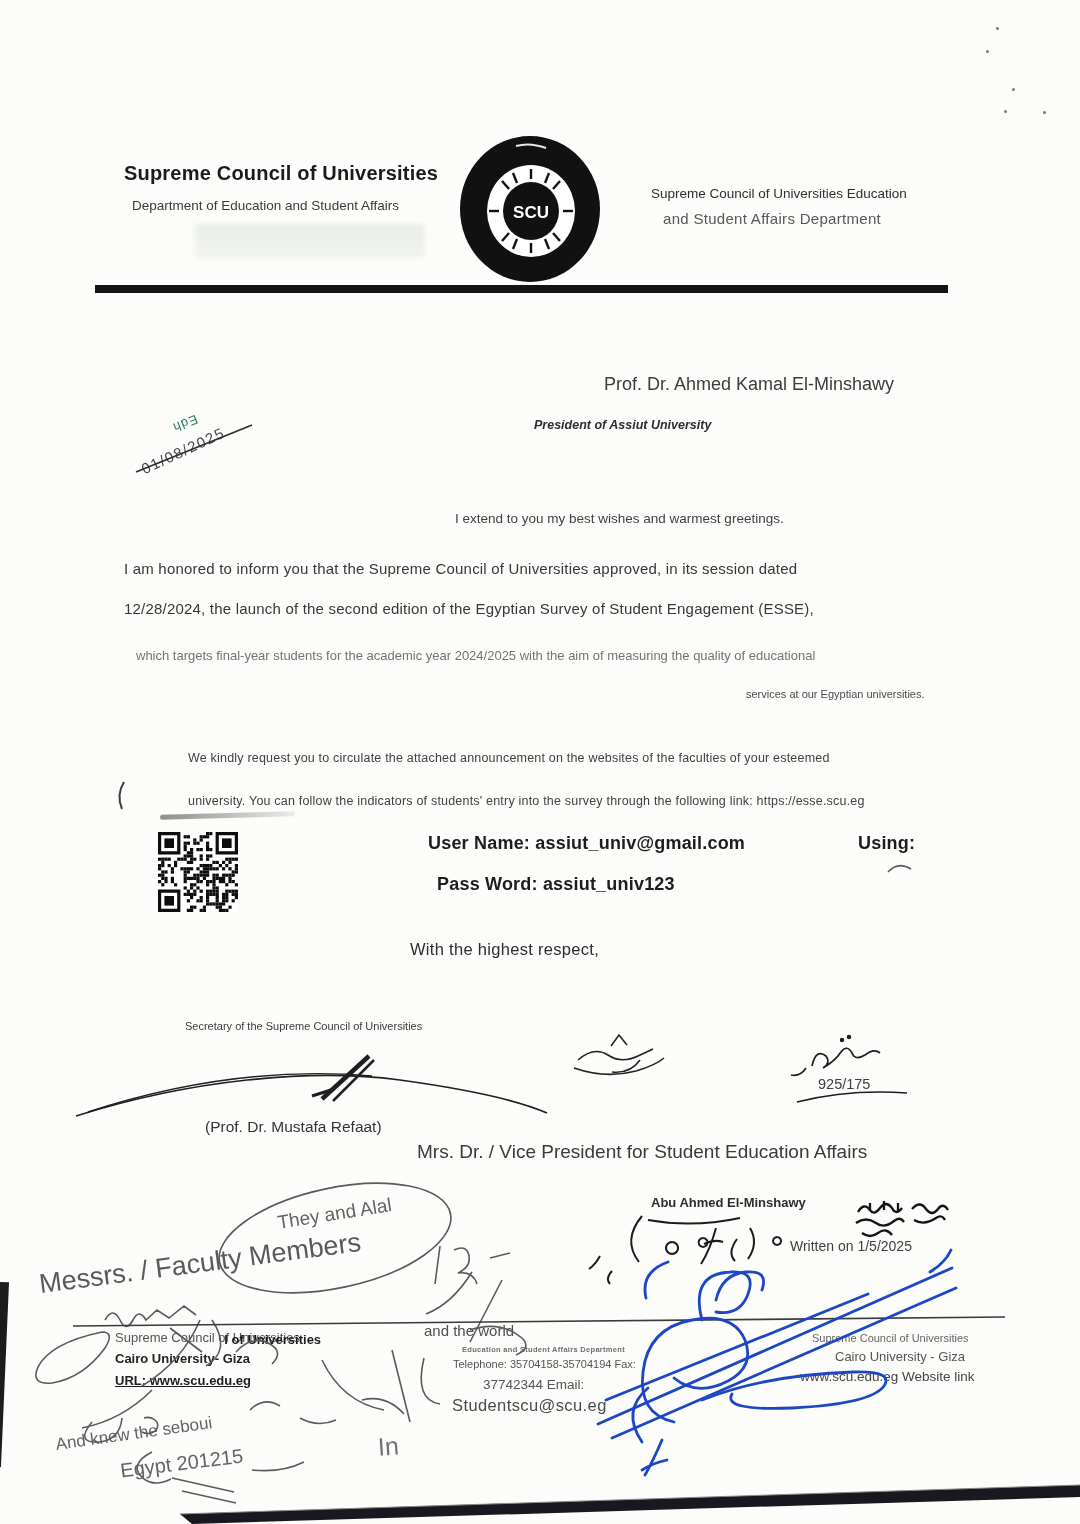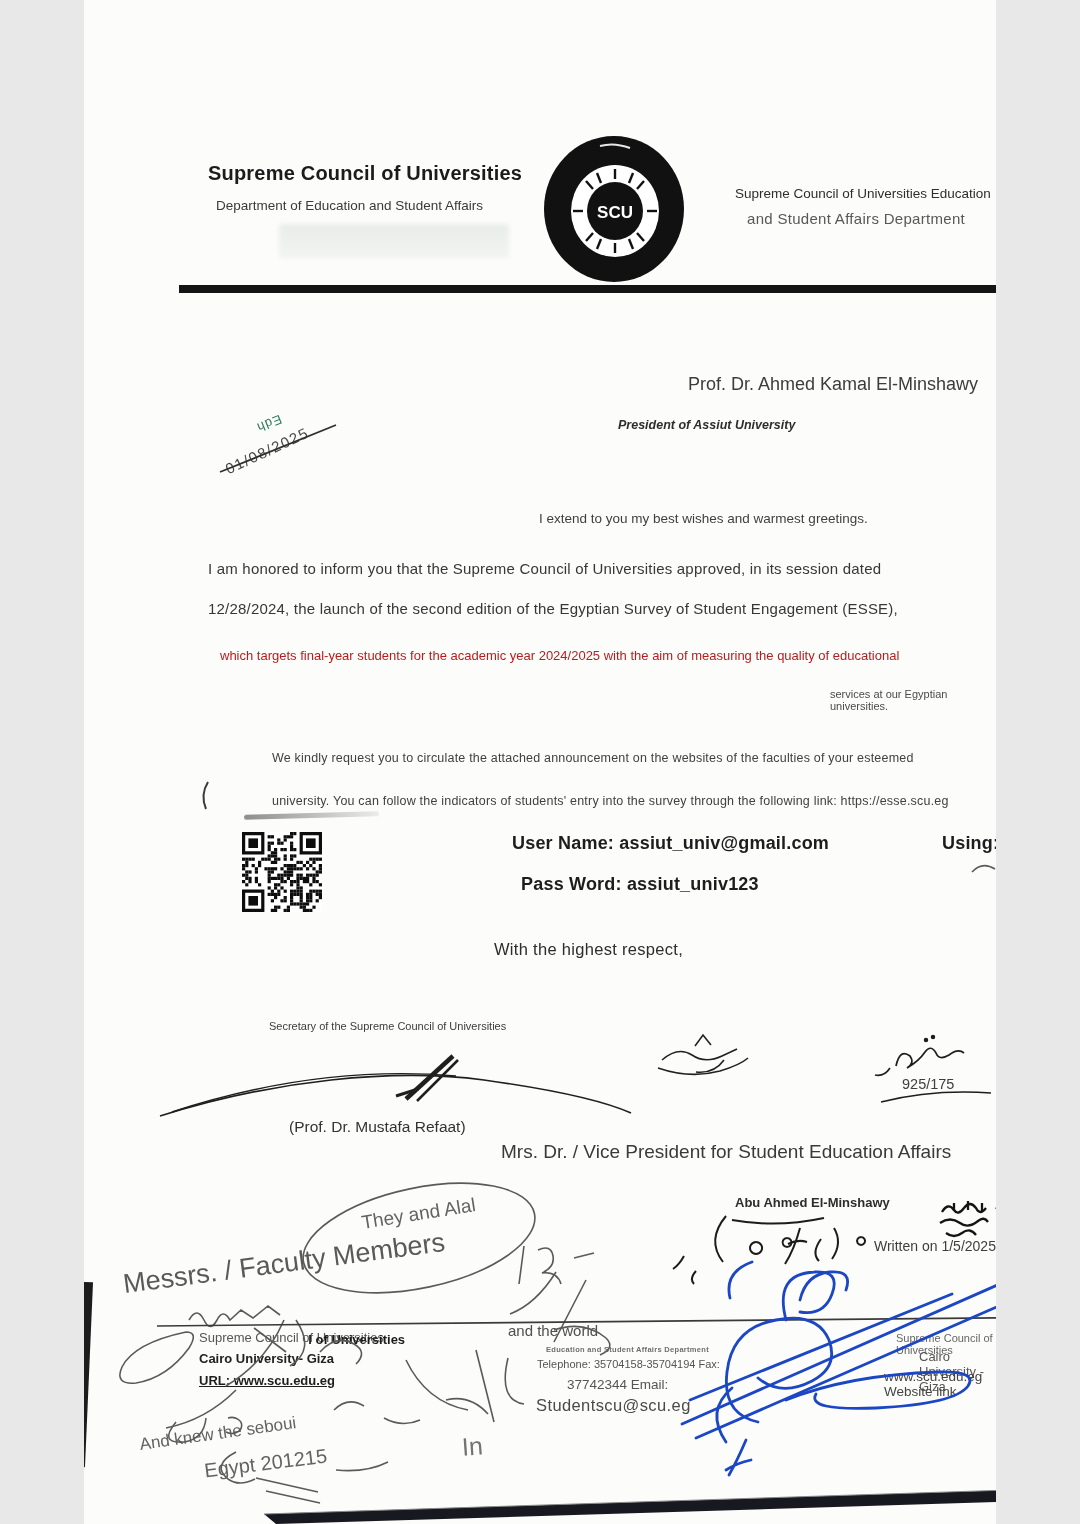--- a/index.html
+++ b/index.html
@@ -1,36 +1,36 @@
 <!DOCTYPE html>
 <html><head>
 <meta charset="utf-8">
 <style>
   html,body{margin:0;padding:0;background:#e8e8e8;}
   #page{
-    position:relative;width:912px;height:1524px;margin:0 auto;
+    position:relative;width:1080px;height:1524px;margin:0 auto;
     background:#fcfcfa;overflow:hidden;
     font-family:"Liberation Sans",sans-serif;color:#333;
   }
   .abs{position:absolute;}
   .hdr-org{font-size:20px;font-weight:bold;color:#1b1b1b;letter-spacing:.2px;}
   .hdr-dept{font-size:13.5px;color:#3a3a3a;}
   .hdr-ghost{width:230px;height:34px;border-radius:4px;
     background:linear-gradient(180deg,rgba(150,175,165,.18),rgba(150,175,165,.10));
     filter:blur(2px);}
   .hdr-r1{font-size:13.5px;color:#2e2e2e;}
   .hdr-r2{font-size:15px;color:#585858;letter-spacing:.3px;}
   .rule{height:8px;background:#141414;}
   .recip-name{font-size:18px;font-weight:500;color:#3c3c3c;}
   .recip-title{font-size:12.5px;font-weight:600;color:#2e2e2e;font-style:italic;}
   .stamp-edh{font-size:13px;color:#2c7a5f;transform:rotate(158deg);letter-spacing:1px;}
   .stamp-date{font-size:15px;color:#45494a;transform:rotate(-25deg);letter-spacing:1.5px;font-weight:500;}
   .greet{font-size:13.5px;color:#3f3f3f;}
   .p1{font-size:15px;color:#373737;letter-spacing:.2px;}
-  .p1s{font-size:13px;color:#b91c1c;}
+  .p1s{font-size:13px;color:#737373;}
   .p1t{font-size:11px;color:#4a4a4a;}
   .p2{font-size:12.5px;color:#414141;letter-spacing:.2px;}
   .cred{font-size:18px;font-weight:bold;color:#1d1d1d;letter-spacing:.2px;}
   .respect{font-size:16.5px;color:#2d2d2d;letter-spacing:.3px;}
   .sec-title{font-size:11px;color:#3c3c3c;}
   .prof{font-size:15.5px;color:#333;}
   .vp{font-size:19px;color:#3a3a3a;font-weight:500;}
   .refnum{font-size:14.5px;color:#404040;}
   .abu{font-size:13px;font-weight:600;color:#2d2d2d;}
   .writtenon{font-size:14px;color:#3e3e3e;}

